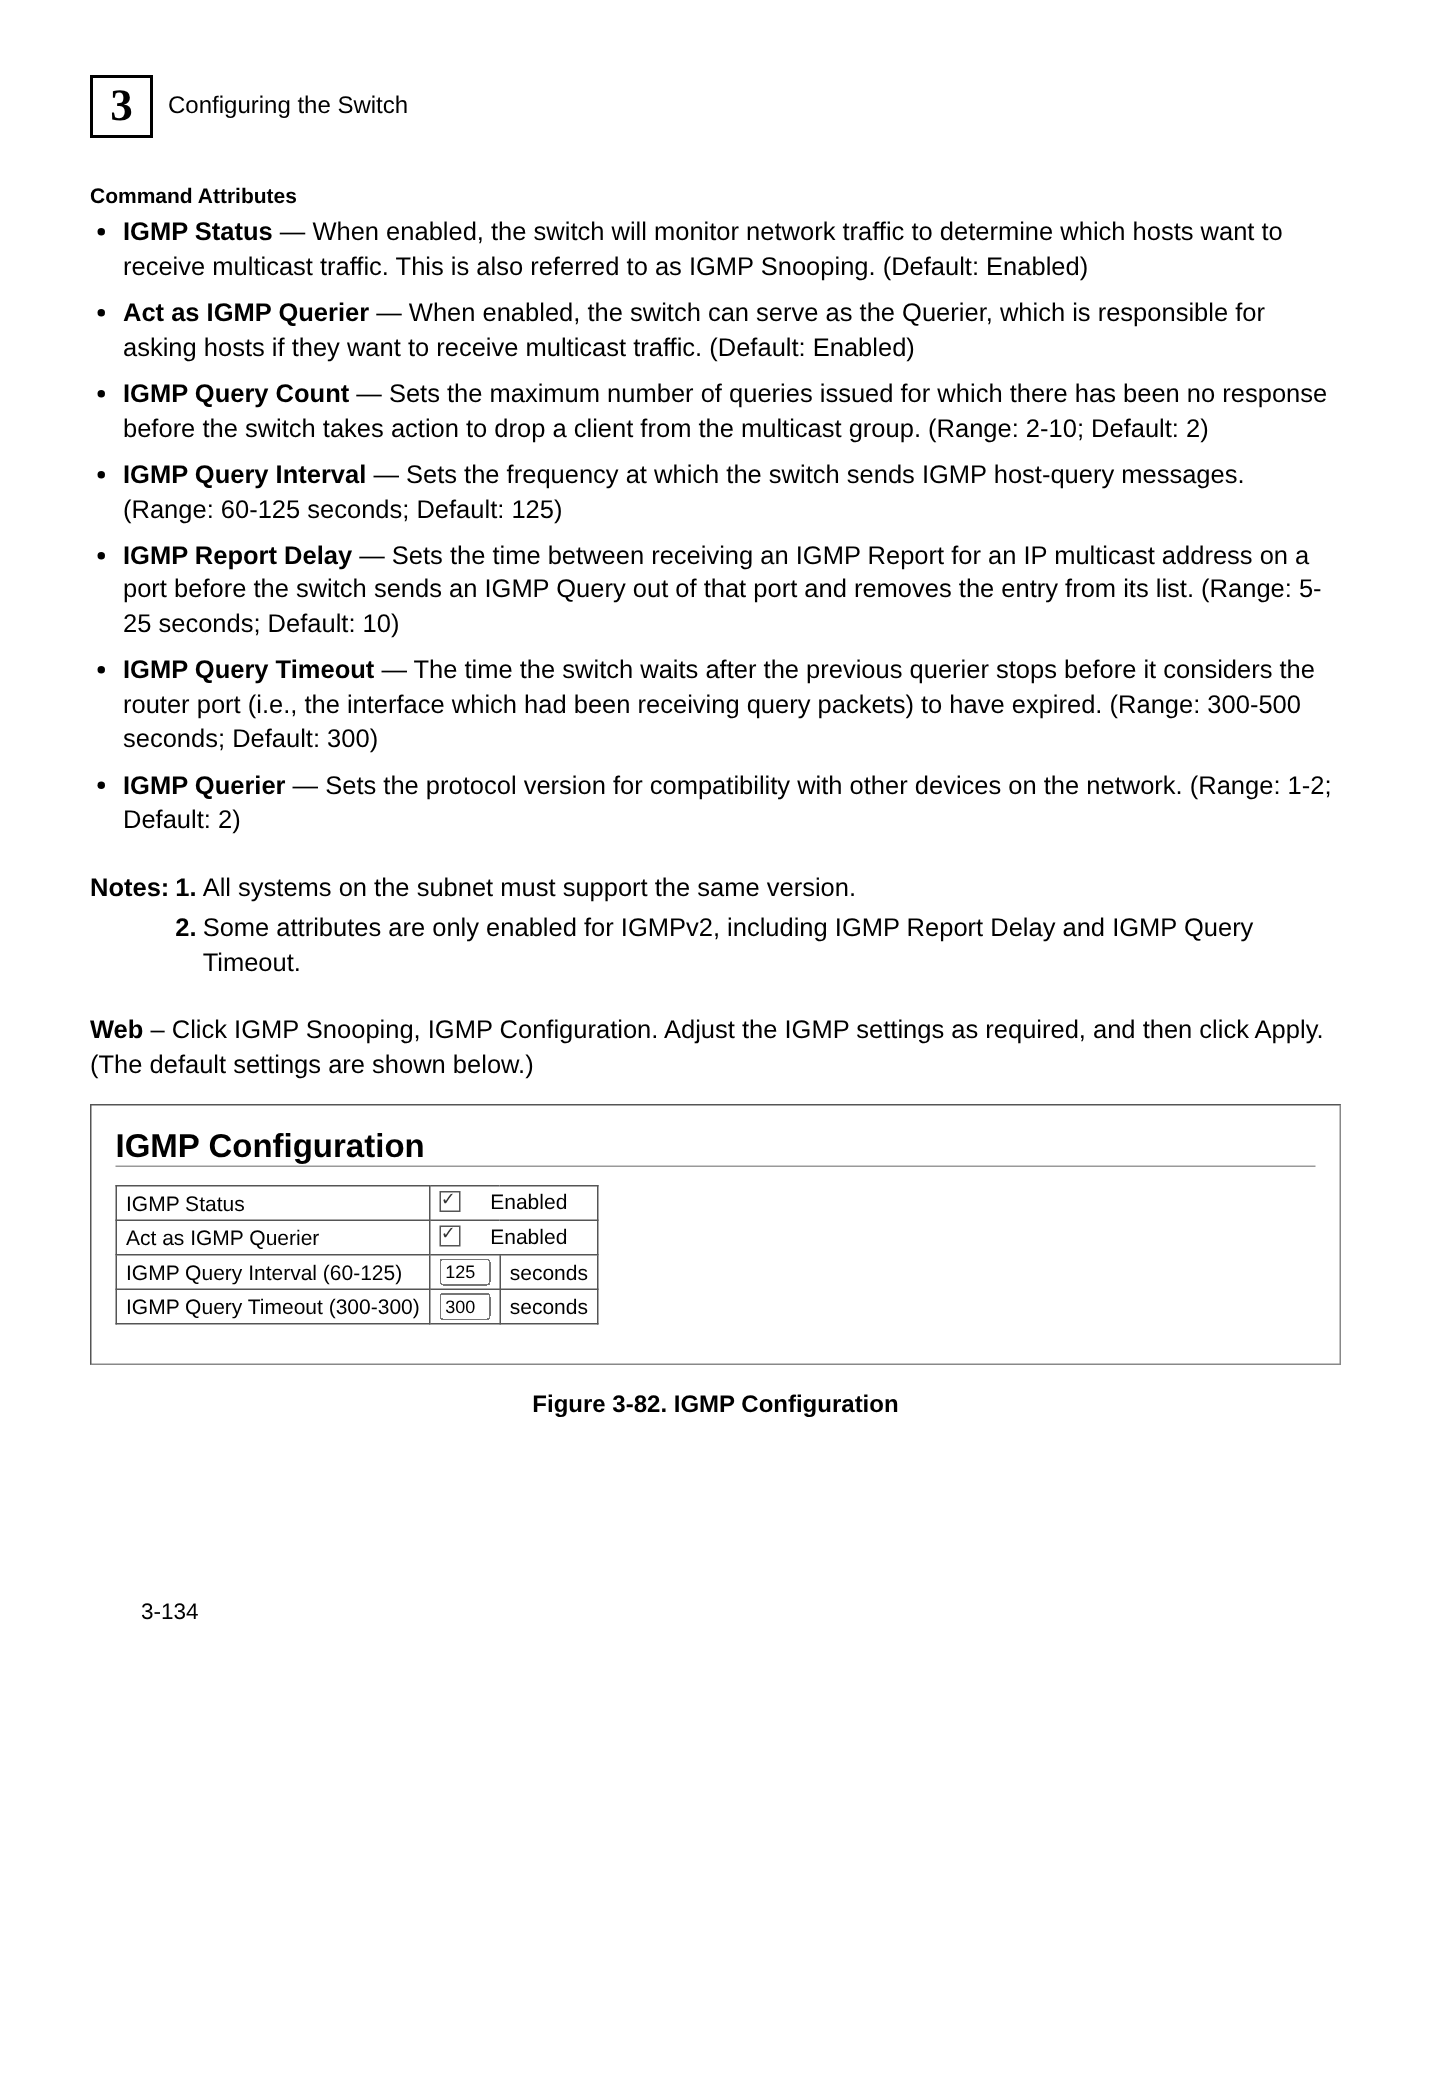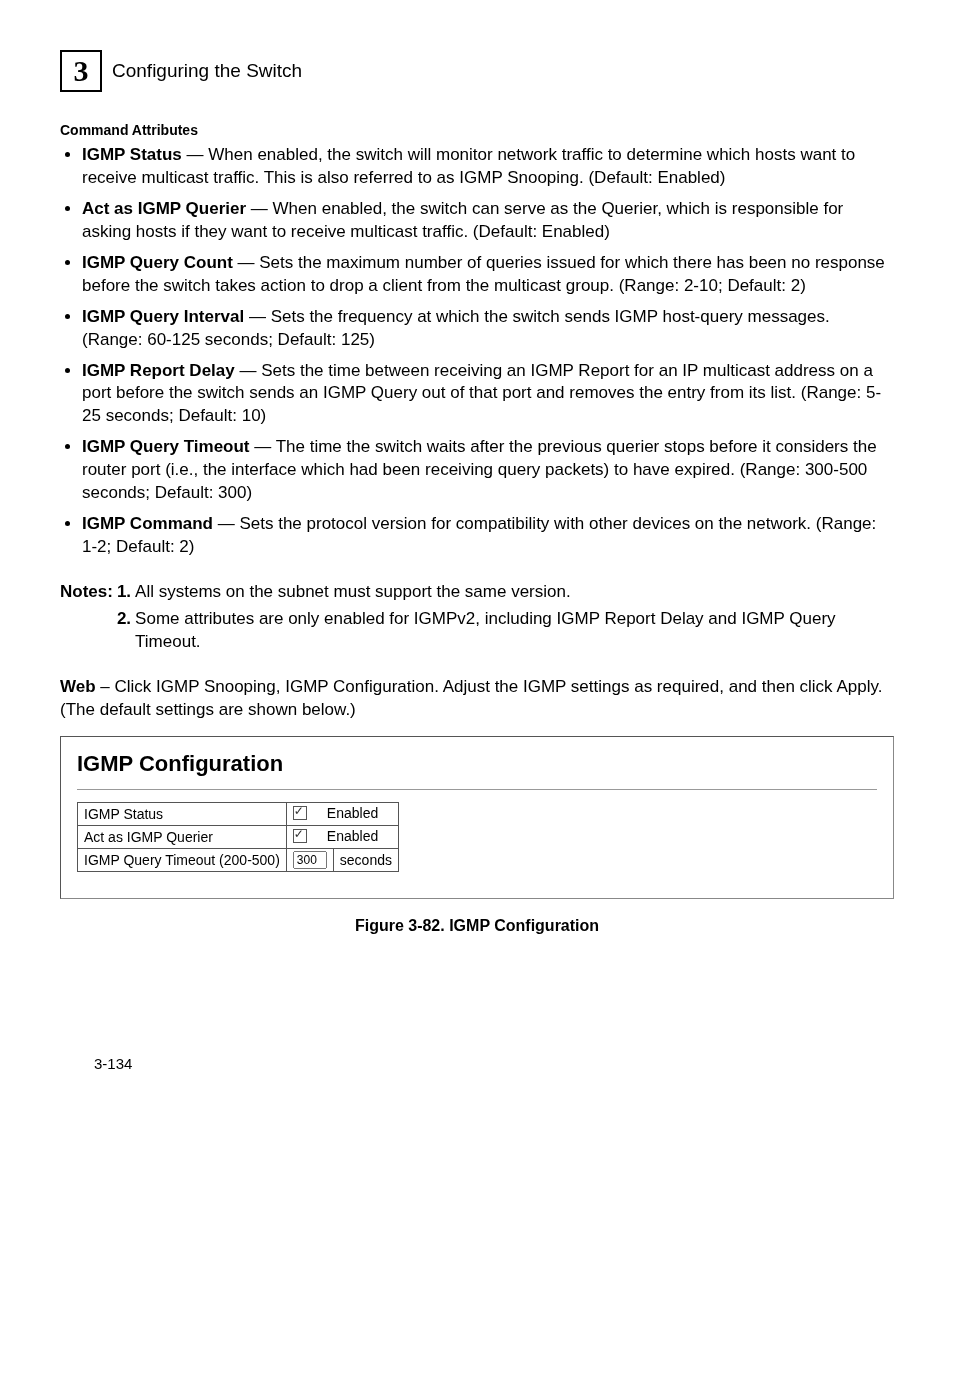--- a/index.html
+++ b/index.html
@@ -23,21 +23,21 @@
     height: 38px;
     border: 2px solid #000;
     display: flex;
     align-items: center;
     justify-content: center;
     font-family: Georgia, serif;
     font-weight: bold;
     font-size: 30px;
   }
   .header-text {
-    font-size: 19px;
+    font-size: 16px;
   }
   h2.cmd-attr {
     font-size: 14px;
     font-weight: bold;
     margin: 0 0 6px 0;
   }
   ul.attr-list {
     margin: 0 0 22px 0;
     padding-left: 22px;
   }
@@ -66,21 +66,21 @@
     border: 1px solid #555;
     border-bottom-color:#888;
     border-right-color:#888;
     padding: 14px 16px 26px 16px;
     background: #fff;
   }
   .panel h3 {
     font-family: Arial, sans-serif;
     font-weight: bold;
     font-size: 22px;
-    margin: 0 0 12px 0;
+    margin: 0 0 0 0;
   }
   .panel hr {
     border: none;
     border-top: 1px solid #999;
     margin: 0 0 12px 0;
   }
   table.config {
     border-collapse: collapse;
     font-size: 14px;
   }
@@ -138,21 +138,21 @@
 
 <h2 class="cmd-attr">Command Attributes</h2>
 
 <ul class="attr-list">
   <li><b>IGMP Status</b><span> — When enabled, the switch will monitor network traffic to determine which hosts want to receive multicast traffic. This is also referred to as IGMP Snooping. (Default: Enabled)</span></li>
   <li><b>Act as IGMP Querier</b><span> — When enabled, the switch can serve as the Querier, which is responsible for asking hosts if they want to receive multicast traffic. (Default: Enabled)</span></li>
   <li><b>IGMP Query Count</b><span> — Sets the maximum number of queries issued for which there has been no response before the switch takes action to drop a client from the multicast group. (Range: 2-10; Default: 2)</span></li>
   <li><b>IGMP Query Interval</b><span> — Sets the frequency at which the switch sends IGMP host-query messages. (Range: 60-125 seconds; Default: 125)</span></li>
   <li><b>IGMP Report Delay</b><span> — Sets the time between receiving an IGMP Report for an IP multicast address on a port before the switch sends an IGMP Query out of that port and removes the entry from its list. (Range: 5-25 seconds; Default: 10)</span></li>
   <li><b> IGMP Query Timeout</b><span> — The time the switch waits after the previous querier stops before it considers the router port (i.e., the interface which had been receiving query packets) to have expired. (Range: 300-500 seconds; Default: 300)</span></li>
-  <li><b>IGMP Command</b><span> — Sets the protocol version for compatibility with other devices on the network. (Range: 1-2; Default: 2)</span></li>
+  <li><b>IGMP Querier</b><span> — Sets the protocol version for compatibility with other devices on the network. (Range: 1-2; Default: 2)</span></li>
 </ul>
 
 <div class="notes">
   <table class="notes-table">
     <tbody>
         <tr>
       <td class="notes-label">Notes:</td>
       <td><b>1.</b></td>
       <td>All systems on the subnet must support the same version.</td>
     </tr>
@@ -186,21 +186,28 @@
     <tr>
       <td>Act as IGMP Querier</td>
       <td colspan="2">
         <span class="checkbox-cell">
           <span class="chk"></span>
           <span>Enabled</span>
         </span>
       </td>
     </tr>
     <tr>
-      <td>IGMP Query Timeout (200-500)</td>
+      <td>IGMP Query Interval (60-125)</td>
+      <td>
+        <input type="text" value="125" style="">
+      </td>
+      <td>seconds</td>
+    </tr>
+    <tr>
+      <td>IGMP Query Timeout (300-300)</td>
       <td>
         <input type="text" value="300" style="">
       </td>
       <td>seconds</td>
     </tr>
   </tbody>
     </table>
 </div>
 
 <div class="figure-caption">Figure 3-82.  IGMP Configuration</div>

